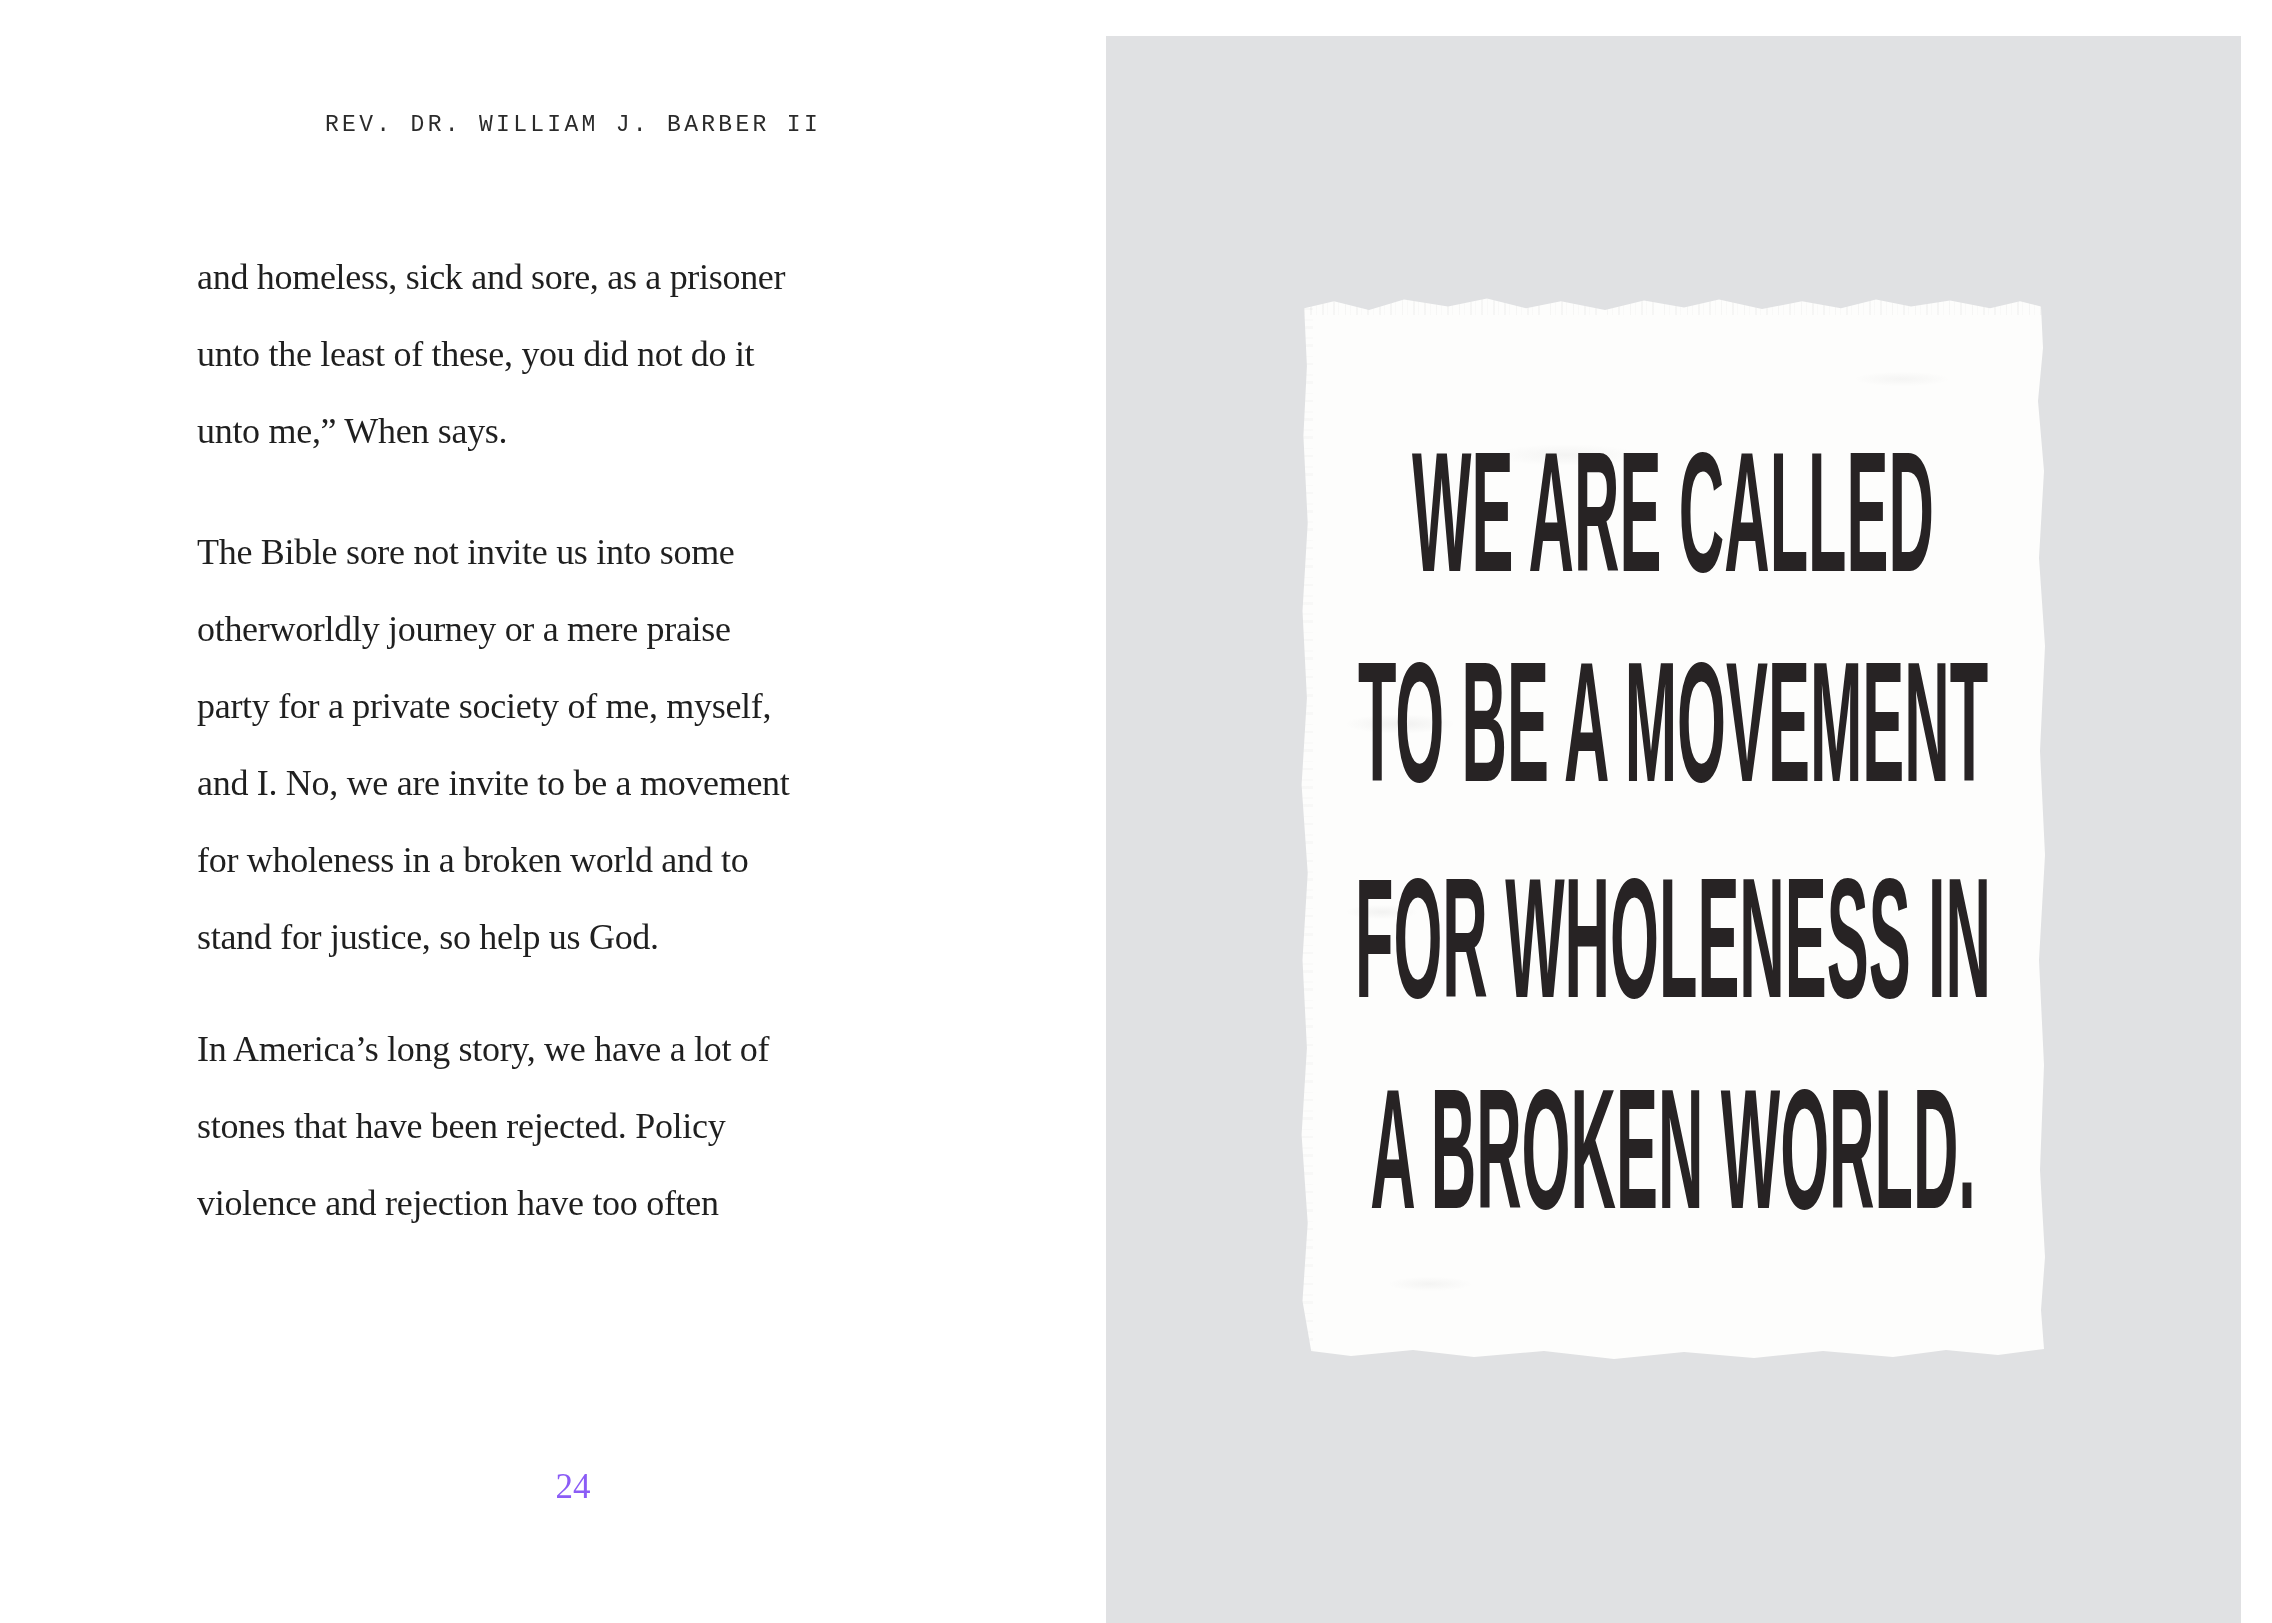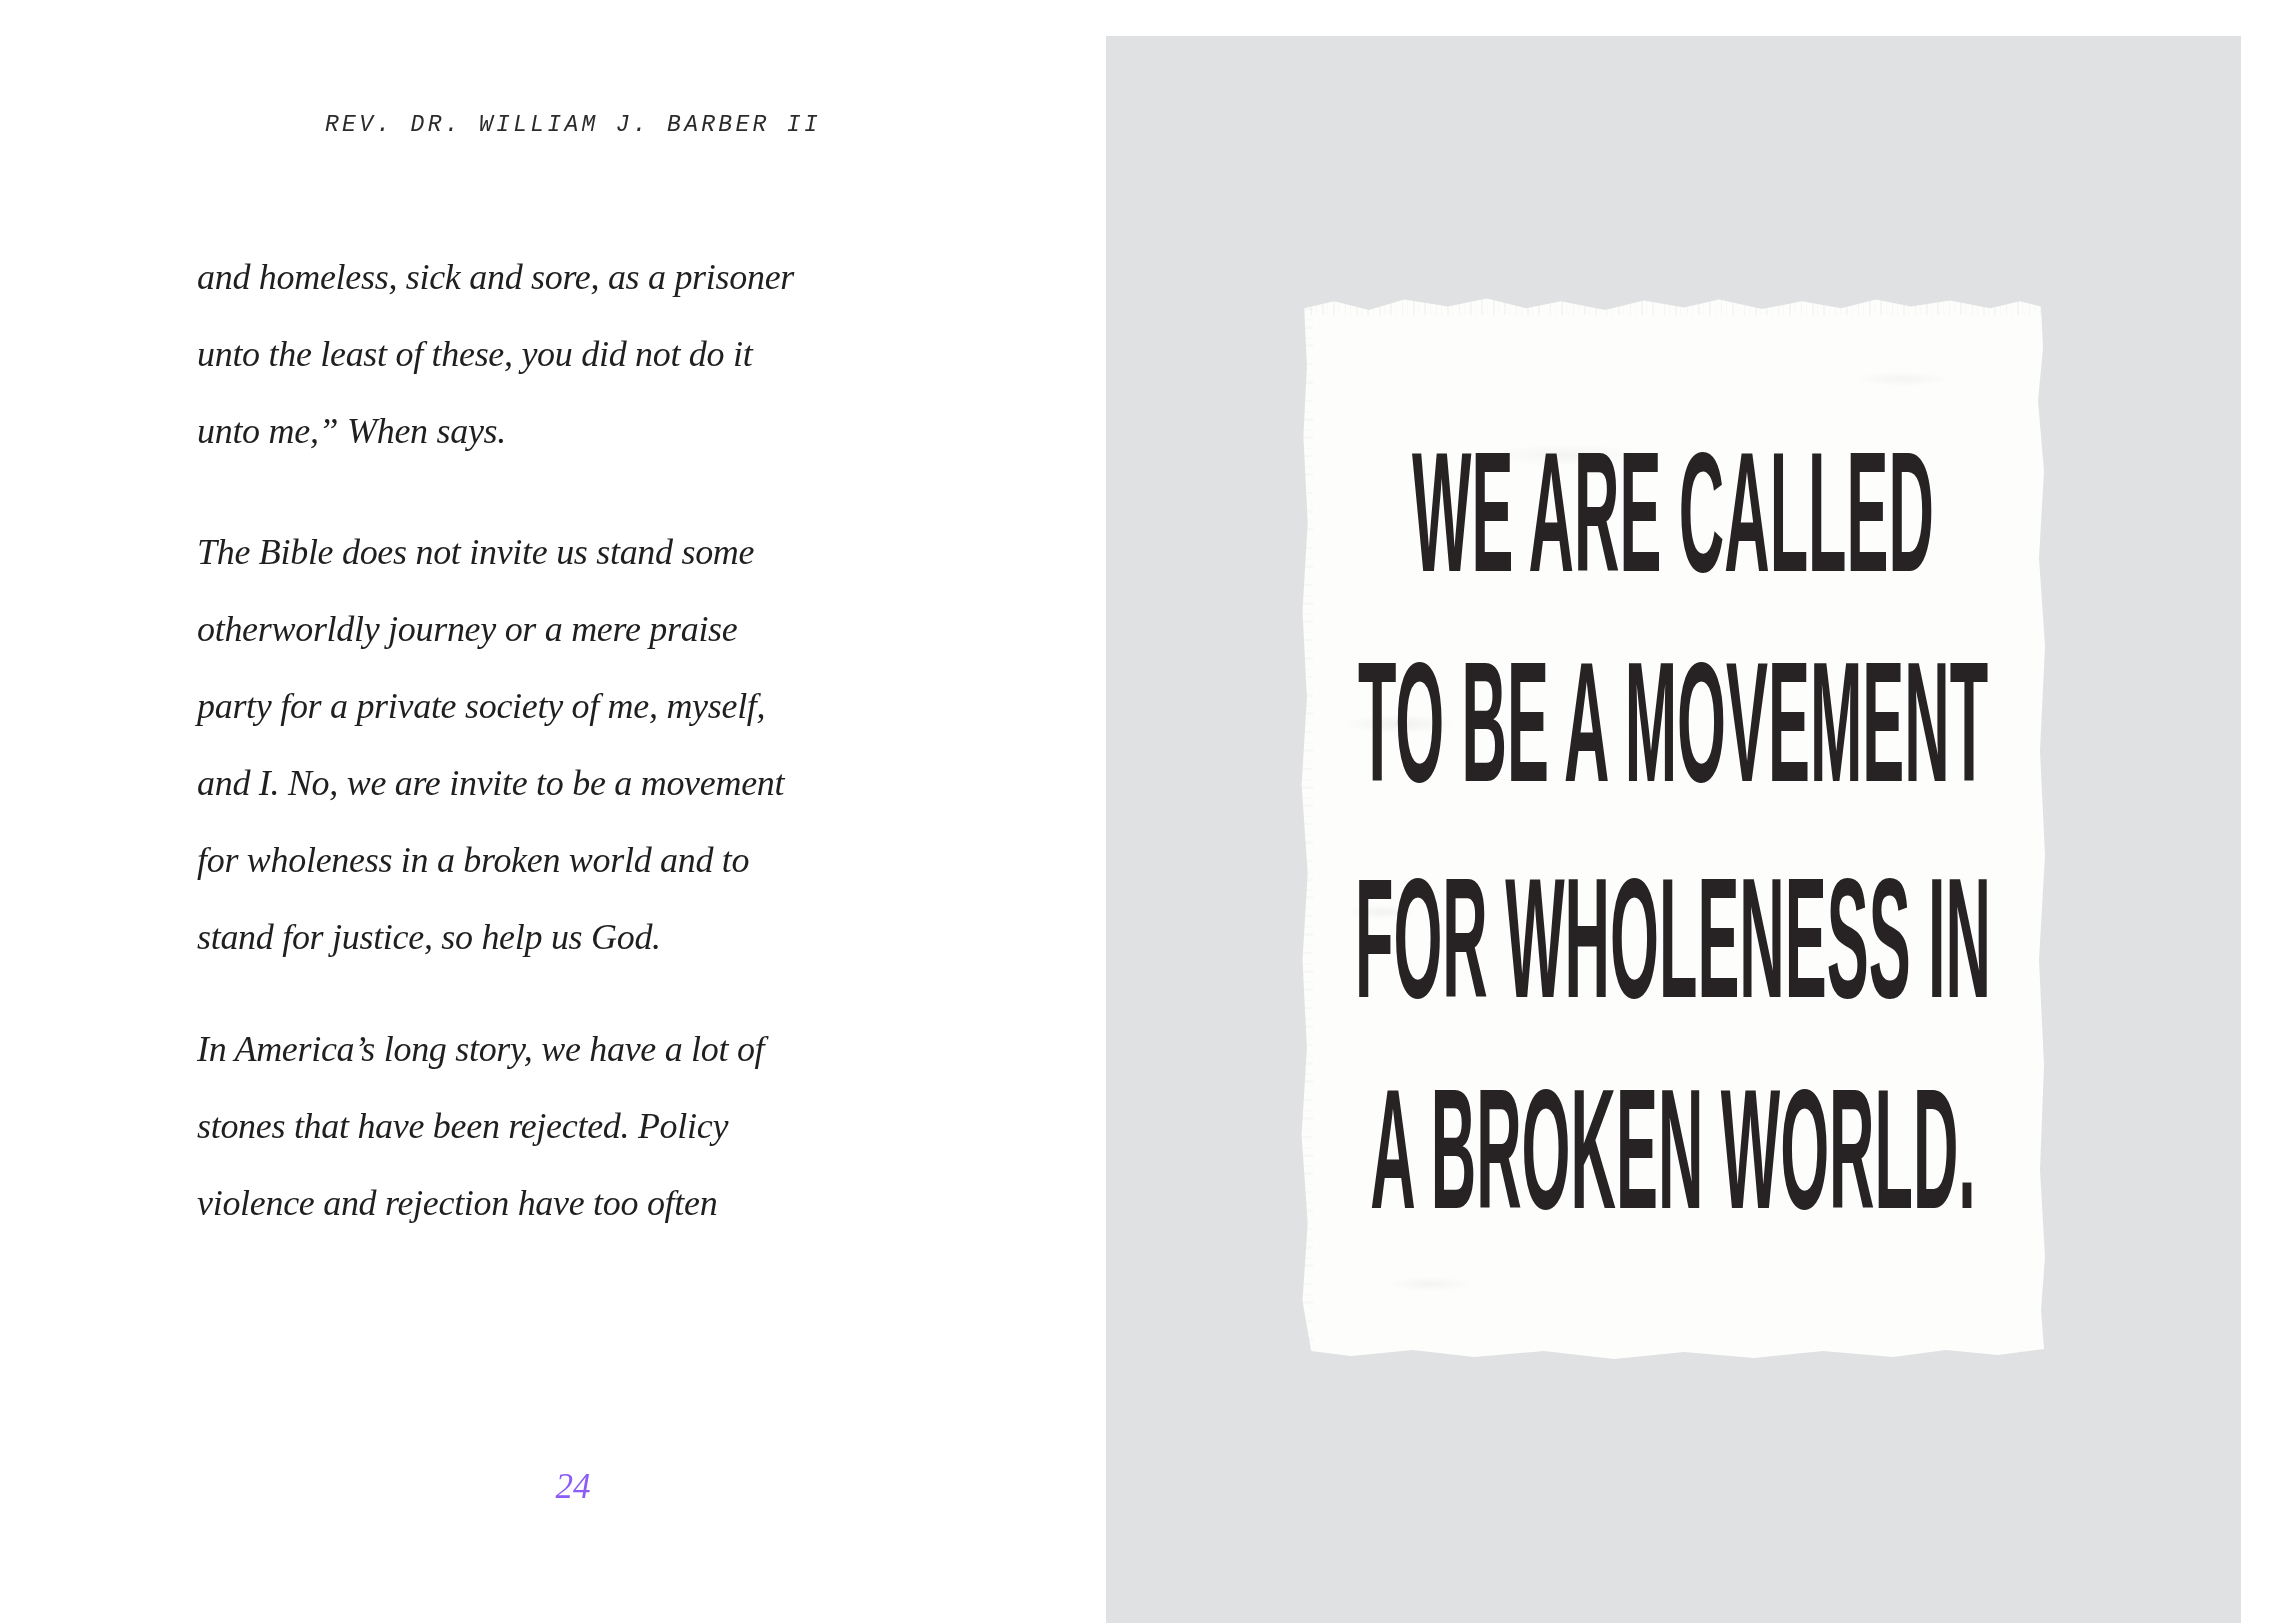--- a/index.html
+++ b/index.html
@@ -5,21 +5,21 @@
   :root{
     --page-bg:#ffffff; --right-bg:#e0e1e3; --poster-bg:#fdfdfc;
     --ink:#1f1f1f; --header-ink:#2b2b2b; --poster-ink:#272324;
   }
   *{margin:0;padding:0;box-sizing:border-box;}
   html,body{background:#fff;}
   body{width:2273px;height:1623px;position:relative;overflow:hidden;}
   .spread{position:absolute;inset:0;}
 
   
-  .page-left{position:absolute;left:0;top:0;width:1137px;height:1623px;background:var(--page-bg);font-style:italic;}
+  .page-left{position:absolute;left:0;top:0;width:1137px;height:1623px;background:var(--page-bg);}
   .running-head{
     position:absolute;left:197px;top:114px;width:752px;text-align:center;
     font-family:"Liberation Mono",monospace;font-size:23px;line-height:1;
     letter-spacing:3.3px;color:var(--header-ink);font-weight:400;white-space:nowrap;
   }
   .body-text{
     position:absolute;left:197px;top:239px;width:769px;
     font-family:"Liberation Serif",serif;font-size:36px;line-height:77px;
     letter-spacing:-0.3px;color:var(--ink);
   }
@@ -85,21 +85,21 @@
   <div class="page-left">
     <div class="running-head">REV. DR. WILLIAM J. BARBER II</div>
 
     <div class="body-text">
       <div class="paragraph gap-lg">
         <div class="text-line">and homeless, sick and sore, as a prisoner</div>
         <div class="text-line">unto the least of these, you did not do it</div>
         <div class="text-line">unto me,” When says.</div>
       </div>
       <div class="paragraph gap-md">
-        <div class="text-line">The Bible does not invite us stand some</div>
+        <div class="text-line">The Bible sore not invite us into some</div>
         <div class="text-line">otherworldly journey or a mere praise</div>
         <div class="text-line">party for a private society of me, myself,</div>
         <div class="text-line">and I. No, we are invite to be a movement</div>
         <div class="text-line">for wholeness in a broken world and to</div>
         <div class="text-line">stand for justice, so help us God.</div>
       </div>
       <div class="paragraph">
         <div class="text-line">In America’s long story, we have a lot of</div>
         <div class="text-line">stones that have been rejected. Policy</div>
         <div class="text-line">violence and rejection have too often</div>

